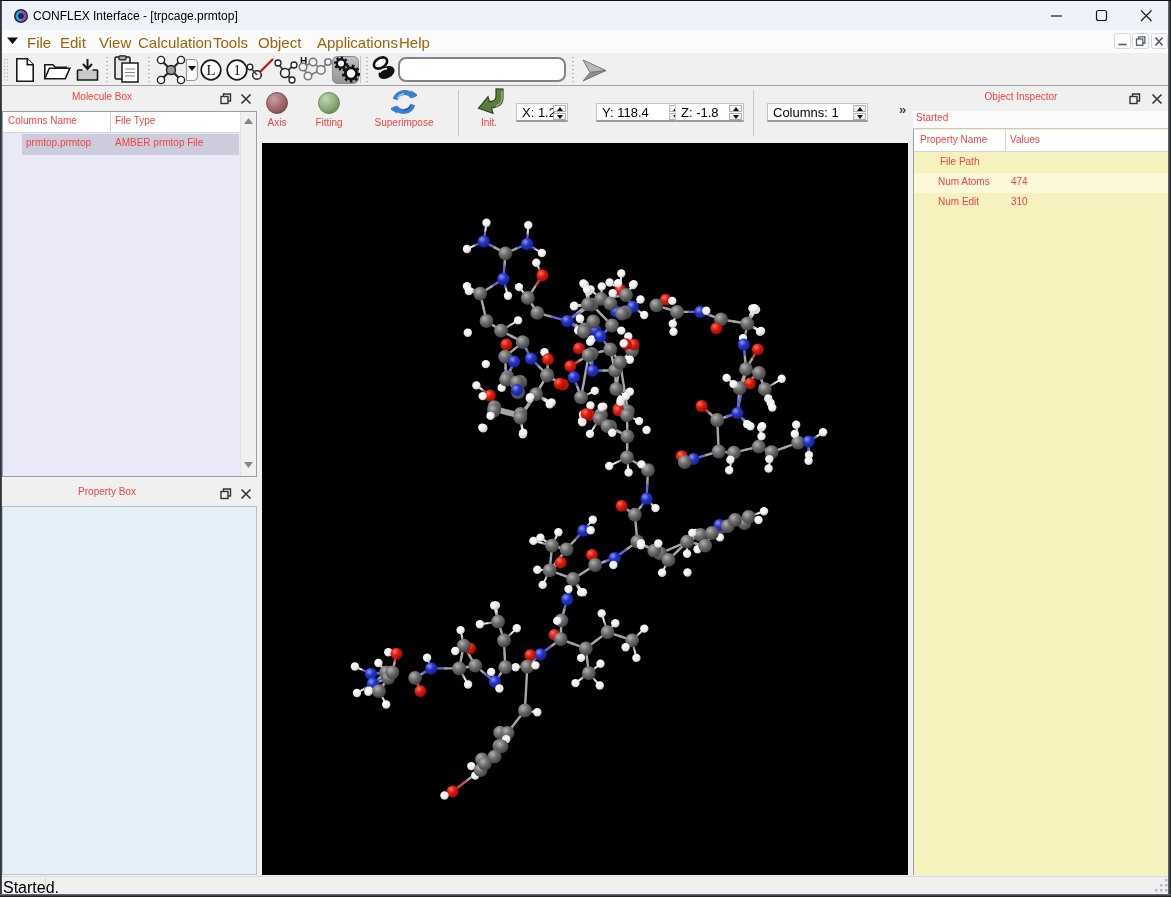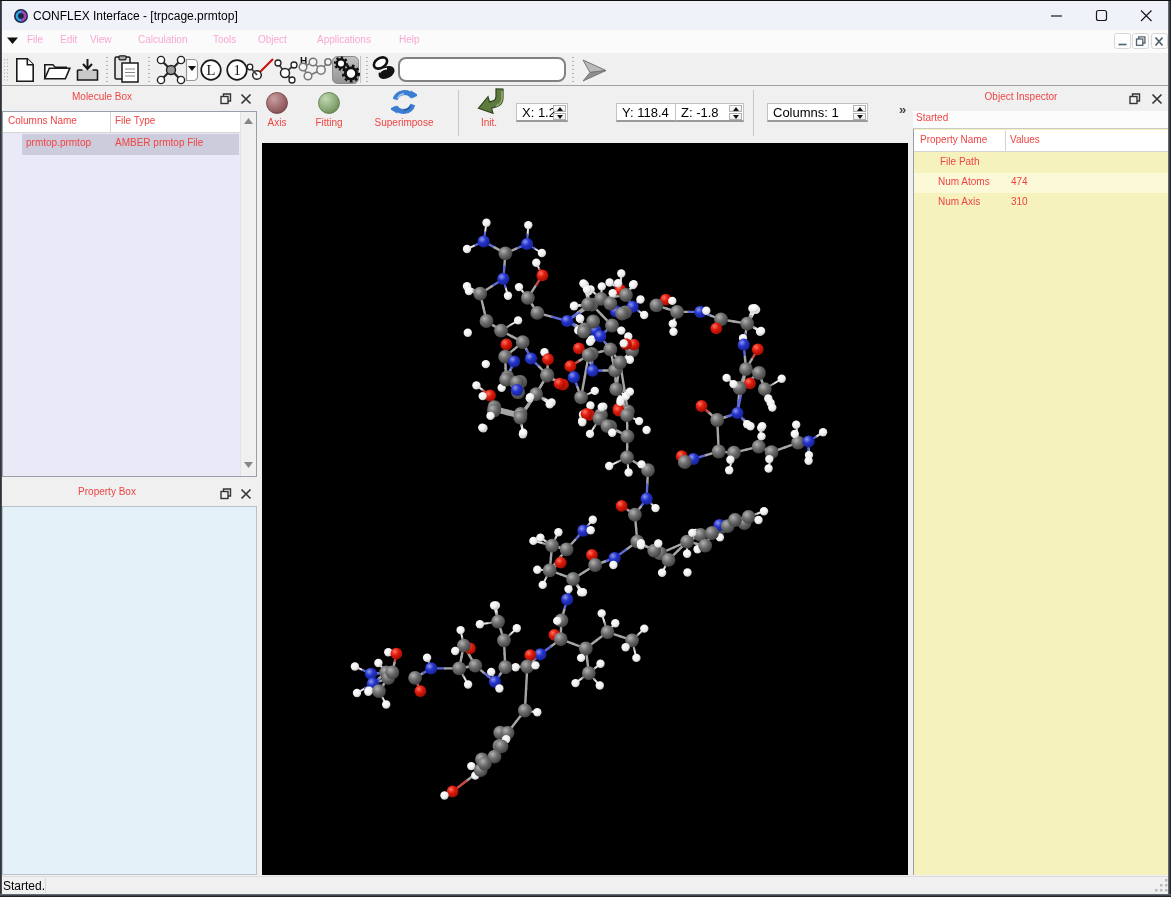--- a/index.html
+++ b/index.html
@@ -1,19 +1,19 @@
 <!DOCTYPE html>
 <html><head>
 <meta charset="utf-8">
 <style>
 *{margin:0;padding:0;box-sizing:border-box}
 html,body{width:1171px;height:897px;overflow:hidden}
 body{font-family:"Liberation Sans",sans-serif;background:#000;position:relative}
 .abs{position:absolute}
-.menu-item{top:34px;font-size:10px;color:#f9a8d4;position:absolute}
+.menu-item{top:34px;font-size:15px;color:#a16207;position:absolute}
 .tbsep{position:absolute;top:57px;width:2px;height:25px;background-image:repeating-linear-gradient(#b5b5b5 0 1.5px,#f0f0f0 1.5px 4px)}
 .spin{position:absolute;top:103px;height:19px;background:#fff;border:1px solid #c2c2c2;border-bottom:2px solid #9a9a9a;font-size:13px;color:#000}
 .spin .lbl{position:absolute;left:5px;top:1px;white-space:nowrap}
 .sbu,.sbd{position:absolute;right:1px;width:13px;height:7.5px;background:linear-gradient(#fefefe,#ececec);border:1px solid #b2b2b2}
 .sbu{top:0.5px}.sbd{top:8.5px}
 .udtri{position:absolute;width:0;height:0;border-left:3.5px solid transparent;border-right:3.5px solid transparent}
 .t12{font-size:10px;color:#ef4444;position:absolute;white-space:nowrap}
 </style>
 </head>
 <body>
@@ -32,21 +32,21 @@
   <rect x="55.5" y="9.5" width="10" height="10" rx="2" fill="none" stroke="#1a1a1a" stroke-width="1.2"></rect>
   <path d="M100 9.5 l10.5 10.5 M110.5 9.5 l-10.5 10.5" stroke="#1a1a1a" stroke-width="1.2"></path>
 </svg>
 
 <div class="abs" style="left:1px;top:30px;width:1169px;height:23px;background:#fbfbfb"></div>
 <svg class="abs" style="left:7px;top:37px" width="12" height="8">
     <path d="M0 0.5 h11 l-5.5 6.5 z" fill="#111"></path>
   </svg>
 <div class="menu-item" style="left:27px">File</div>
 <div class="menu-item" style="left:60px">Edit</div>
-<div class="menu-item" style="left:90px">View</div>
+<div class="menu-item" style="left:99px">View</div>
 <div class="menu-item" style="left:138px">Calculation</div>
 <div class="menu-item" style="left:213px">Tools</div>
 <div class="menu-item" style="left:258px">Object</div>
 <div class="menu-item" style="left:317px">Applications</div>
 <div class="menu-item" style="left:399px">Help</div>
 <svg class="abs" style="left:1114px;top:33px" width="55" height="17">
   <rect x="0.5" y="0.5" width="16" height="15" rx="2" fill="#fdfdfd" stroke="#d8d8d8"></rect>
   <rect x="18.5" y="0.5" width="16" height="15" rx="2" fill="#fdfdfd" stroke="#d8d8d8"></rect>
   <rect x="37.5" y="0.5" width="16" height="15" rx="2" fill="#fdfdfd" stroke="#d8d8d8"></rect>
   <line x1="4.5" y1="11.5" x2="12.5" y2="11.5" stroke="#51626f" stroke-width="1.6"></line>
@@ -244,21 +244,21 @@
 <div class="t12" style="left:489px;top:117px;transform:translateX(-50%)">Init.</div>
 <div class="spin" style="left:516px;width:52px">
     <span class="lbl">X: 1.2</span>
   <span class="sbu">
       <span class="udtri" style="left:2.5px;top:1.5px;border-bottom:4.5px solid #111"></span>
     </span>
   <span class="sbd">
       <span class="udtri" style="left:2.5px;top:1.5px;border-top:4.5px solid #111"></span>
     </span>
   </div>
-<div class="spin" style="left:616px;width:88px">
+<div class="spin" style="left:596px;width:88px">
     <span class="lbl">Y: 118.4</span>
   <span class="sbu">
       <span class="udtri" style="left:2.5px;top:1.5px;border-bottom:4.5px solid #111"></span>
     </span>
   <span class="sbd">
       <span class="udtri" style="left:2.5px;top:1.5px;border-top:4.5px solid #111"></span>
     </span>
   </div>
 <div class="spin" style="left:675px;width:69px">
     <span class="lbl">Z: -1.8</span>
@@ -296,25 +296,25 @@
 <div class="abs" style="left:914px;top:130px;width:255px;height:22px;background:#fff;border-bottom:1px solid #d4d4d4"></div>
 <div class="abs" style="left:1005px;top:130px;width:1px;height:22px;background:#d4d4d4"></div>
 <div class="t12" style="left:920px;top:134px">Property Name</div>
 <div class="t12" style="left:1010px;top:134px">Values</div>
 <div class="abs" style="left:914px;top:153px;width:255px;height:20px;background:#f6f2bd"></div>
 <div class="t12" style="left:940px;top:156px">File Path</div>
 <div class="abs" style="left:914px;top:173px;width:255px;height:20px;background:#fbf9d8"></div>
 <div class="t12" style="left:938px;top:176px">Num Atoms</div>
 <div class="t12" style="left:1011px;top:176px">474</div>
 <div class="abs" style="left:914px;top:193px;width:255px;height:21px;background:#f6f2bd"></div>
-<div class="t12" style="left:938px;top:196px">Num Axis</div>
+<div class="t12" style="left:938px;top:196px">Num Edit</div>
 <div class="t12" style="left:1011px;top:196px">310</div>
 
 <div class="abs" style="left:1px;top:876px;width:1169px;height:19px;background:#f0f0f0;border-top:1px solid #dcdcdc"></div>
-<div class="abs" style="left:3px;top:879px;font-size:12px;color:#000">Started.</div>
+<div class="abs" style="left:3px;top:879px;font-size:16px;color:#000">Started.</div>
 <div class="abs" style="left:45px;top:878px;width:1px;height:15px;background:#d8d8d8"></div>
 <svg class="abs" style="left:1155px;top:879px" width="14" height="14">
   <g fill="#b9b9b9">
       <rect x="10" y="10" width="2.5" height="2.5"></rect>
       <rect x="10" y="5" width="2.5" height="2.5"></rect>
       <rect x="5" y="10" width="2.5" height="2.5"></rect>
       <rect x="10" y="0" width="2.5" height="2.5"></rect>
       <rect x="5" y="5" width="2.5" height="2.5"></rect>
       <rect x="0" y="10" width="2.5" height="2.5"></rect>
     </g>

